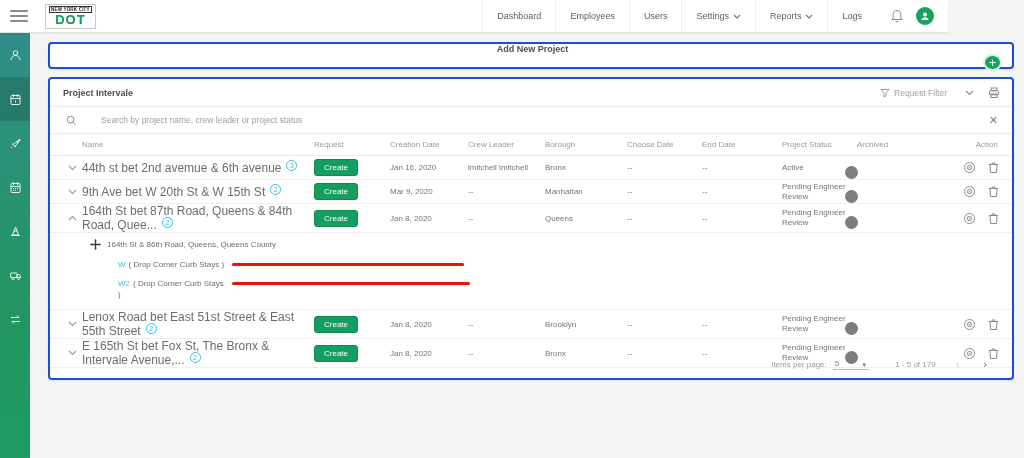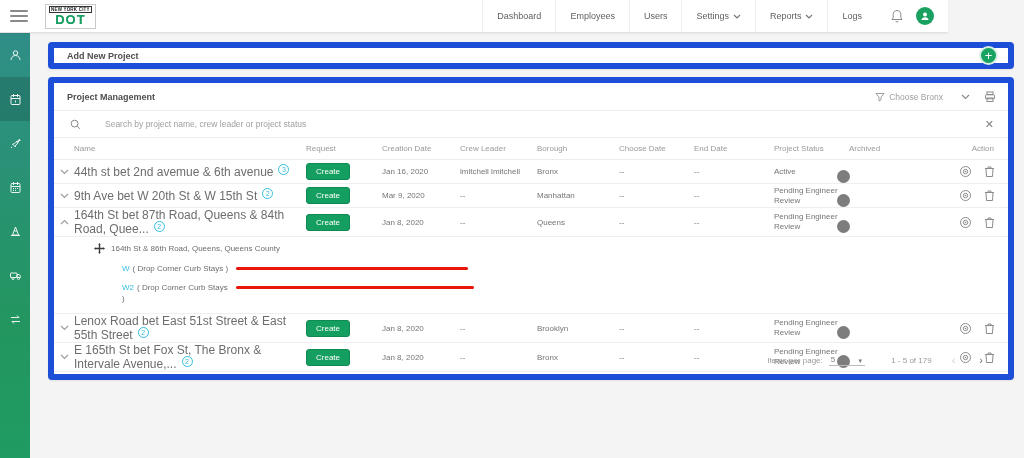--- a/index.html
+++ b/index.html
@@ -13,36 +13,36 @@
     background:repeating-linear-gradient(180deg,#1a9e62 0 2px,#ffffff 2px 3px); -webkit-background-clip:text; background-clip:text; }
   .topnav { margin-left:auto; display:flex; align-items:center; height:100%; }
   .nav-item { height:100%; display:flex; align-items:center; padding:0 14px; border-left:1px solid #efefef; font-size:9px; color:#5f5f5f; cursor:pointer; white-space:nowrap; }
   .nav-item .chev { margin-left:4px; }
   .bell { margin:0 12px 0 14px; }
   .avatar { width:18px; height:18px; border-radius:50%; background:#1aa061; display:flex; align-items:center; justify-content:center; margin-right:14px; cursor:pointer; }
   .sidebar { position:absolute; top:33px; left:0; width:30px; height:425px; background:linear-gradient(180deg,#2f8e88 0%,#23965f 70%,#1f9c62 100%); z-index:4; }
   .side-item { width:30px; height:44px; display:flex; align-items:center; justify-content:center; cursor:pointer; }
   .side-item.active { background:rgba(0,0,0,.14); }
   .main { position:absolute; top:33px; left:30px; width:994px; height:425px; padding:9px 10px 0 18px; }
-  .card { background:#fff; border:6px solid #1d4ed8; border-radius:4px; box-shadow:0 1px 2px rgba(0,0,0,.07); }
+  .card { background:#fff; border:2px solid #1d4ed8; border-radius:4px; box-shadow:0 1px 2px rgba(0,0,0,.07);flex-direction:column; }
   .add-card { height:27px; display:flex; align-items:center; padding:0 10px 0 13px; margin-bottom:8px; }
   .add-label { font-size:9px; font-weight:bold; color:#4e4e4e; }
   .plus-btn { margin-left:auto; width:19px; height:19px; border-radius:50%; background:#17a362; color:#fff; border:2px solid #d8efe4; display:flex; align-items:center; justify-content:center; font-size:13px; line-height:1; cursor:pointer; }
   .pm-card { height:303px; position:relative; }
   .pm-head { height:28px; display:flex; align-items:center; padding:0 12px 0 13px; border-bottom:1px solid #ececec; }
   .pm-title { font-size:9px; font-weight:bold; color:#4e4e4e; }
   .pm-tools { margin-left:auto; display:flex; align-items:center; color:#9e9e9e; }
   .choose-filter { display:flex; align-items:center; font-size:8.5px; color:#9e9e9e; cursor:pointer; }
   .choose-filter svg { margin-right:4px; }
   .pm-tools .dd-chev { margin:0 14px 0 18px; cursor:pointer; }
   .search-row { height:27px; display:flex; align-items:center; padding:0 14px 0 16px; border-bottom:1px solid #ececec; }
   .search-row input { flex:1; border:none; outline:none; font-size:8.5px; color:#707070; margin-left:24px; font-family:"Liberation Sans", sans-serif; }
   .search-row input::placeholder { color:#9e9e9e; }
   .clear-x { color:#7d7d7d; font-size:11px; cursor:pointer; }
-  .trow { display:grid; grid-template-columns:20px 232px 76px 78px 77px 82px 75px 80px 75px 95px 1fr; align-items:center; }
+  .trow { display:grid; grid-template-columns:20px 232px 76px 78px 77px 82px 75px 80px 75px 95px 1fr; align-items:center; padding-left:12px; }
   .thead { height:22px; border-bottom:1px solid #ececec; }
   .th { font-size:8px; color:#9a9a9a; }
   .th.right { text-align:right; padding-right:14px; }
   .data-row { min-height:24px; border-bottom:1px solid #efefef; }
   .chev-btn { display:flex; align-items:center; justify-content:center; cursor:pointer; color:#9e9e9e; }
   .nm { font-size:12px; color:#6d6d6d; }
   .badge { display:inline-flex; align-items:center; justify-content:center; width:11px; height:11px; border:1px solid #35bfe0; border-radius:50%; color:#35bfe0; font-size:7px; margin-left:5px; position:relative; top:-4px; background:#fff; }
   .create-btn { background:#149e5f; border:1px solid #0f8a52; color:#fff; font-size:8px; padding:3px 9px; border-radius:3px; cursor:pointer; font-family:"Liberation Sans", sans-serif; }
   .cell { font-size:8px; color:#757575; }
   .status { line-height:1.25; padding-right:8px; }
@@ -169,27 +169,27 @@
 
 <main class="main">
 
   <section class="card add-card">
     <span class="add-label">Add New Project</span>
     <button class="plus-btn">+</button>
   </section>
 
   <section class="card pm-card">
     <div class="pm-head">
-      <span class="pm-title">Project Management</span>
+      <span class="pm-title">Project Intervale</span>
       <div class="pm-tools">
         <div class="choose-filter">
           <svg width="10" height="10" viewBox="0 0 10 10">
               <path d="M1 1.5h8L6 5.2v2.6L4 9V5.2z" fill="none" stroke="#9e9e9e" stroke-width="1"></path>
             </svg>
-          <span>Choose Bronx</span>
+          <span>Request Filter</span>
         </div>
         <svg class="dd-chev" width="9" height="6" viewBox="0 0 9 6">
             <path d="M1 1l3.5 3.5L8 1" fill="none" stroke="#8a8a8a" stroke-width="1.2"></path>
           </svg>
         <div class="icon-btn">
           <svg width="12" height="12" viewBox="0 0 12 12">
               <rect x="3" y="1" width="6" height="2.5" fill="none" stroke="#8a8a8a" stroke-width="1"></rect>
               <rect x="1.5" y="3.8" width="9" height="4" rx=".8" fill="none" stroke="#8a8a8a" stroke-width="1"></rect>
               <rect x="3" y="7" width="6" height="3.5" fill="none" stroke="#8a8a8a" stroke-width="1"></rect>
             </svg>

